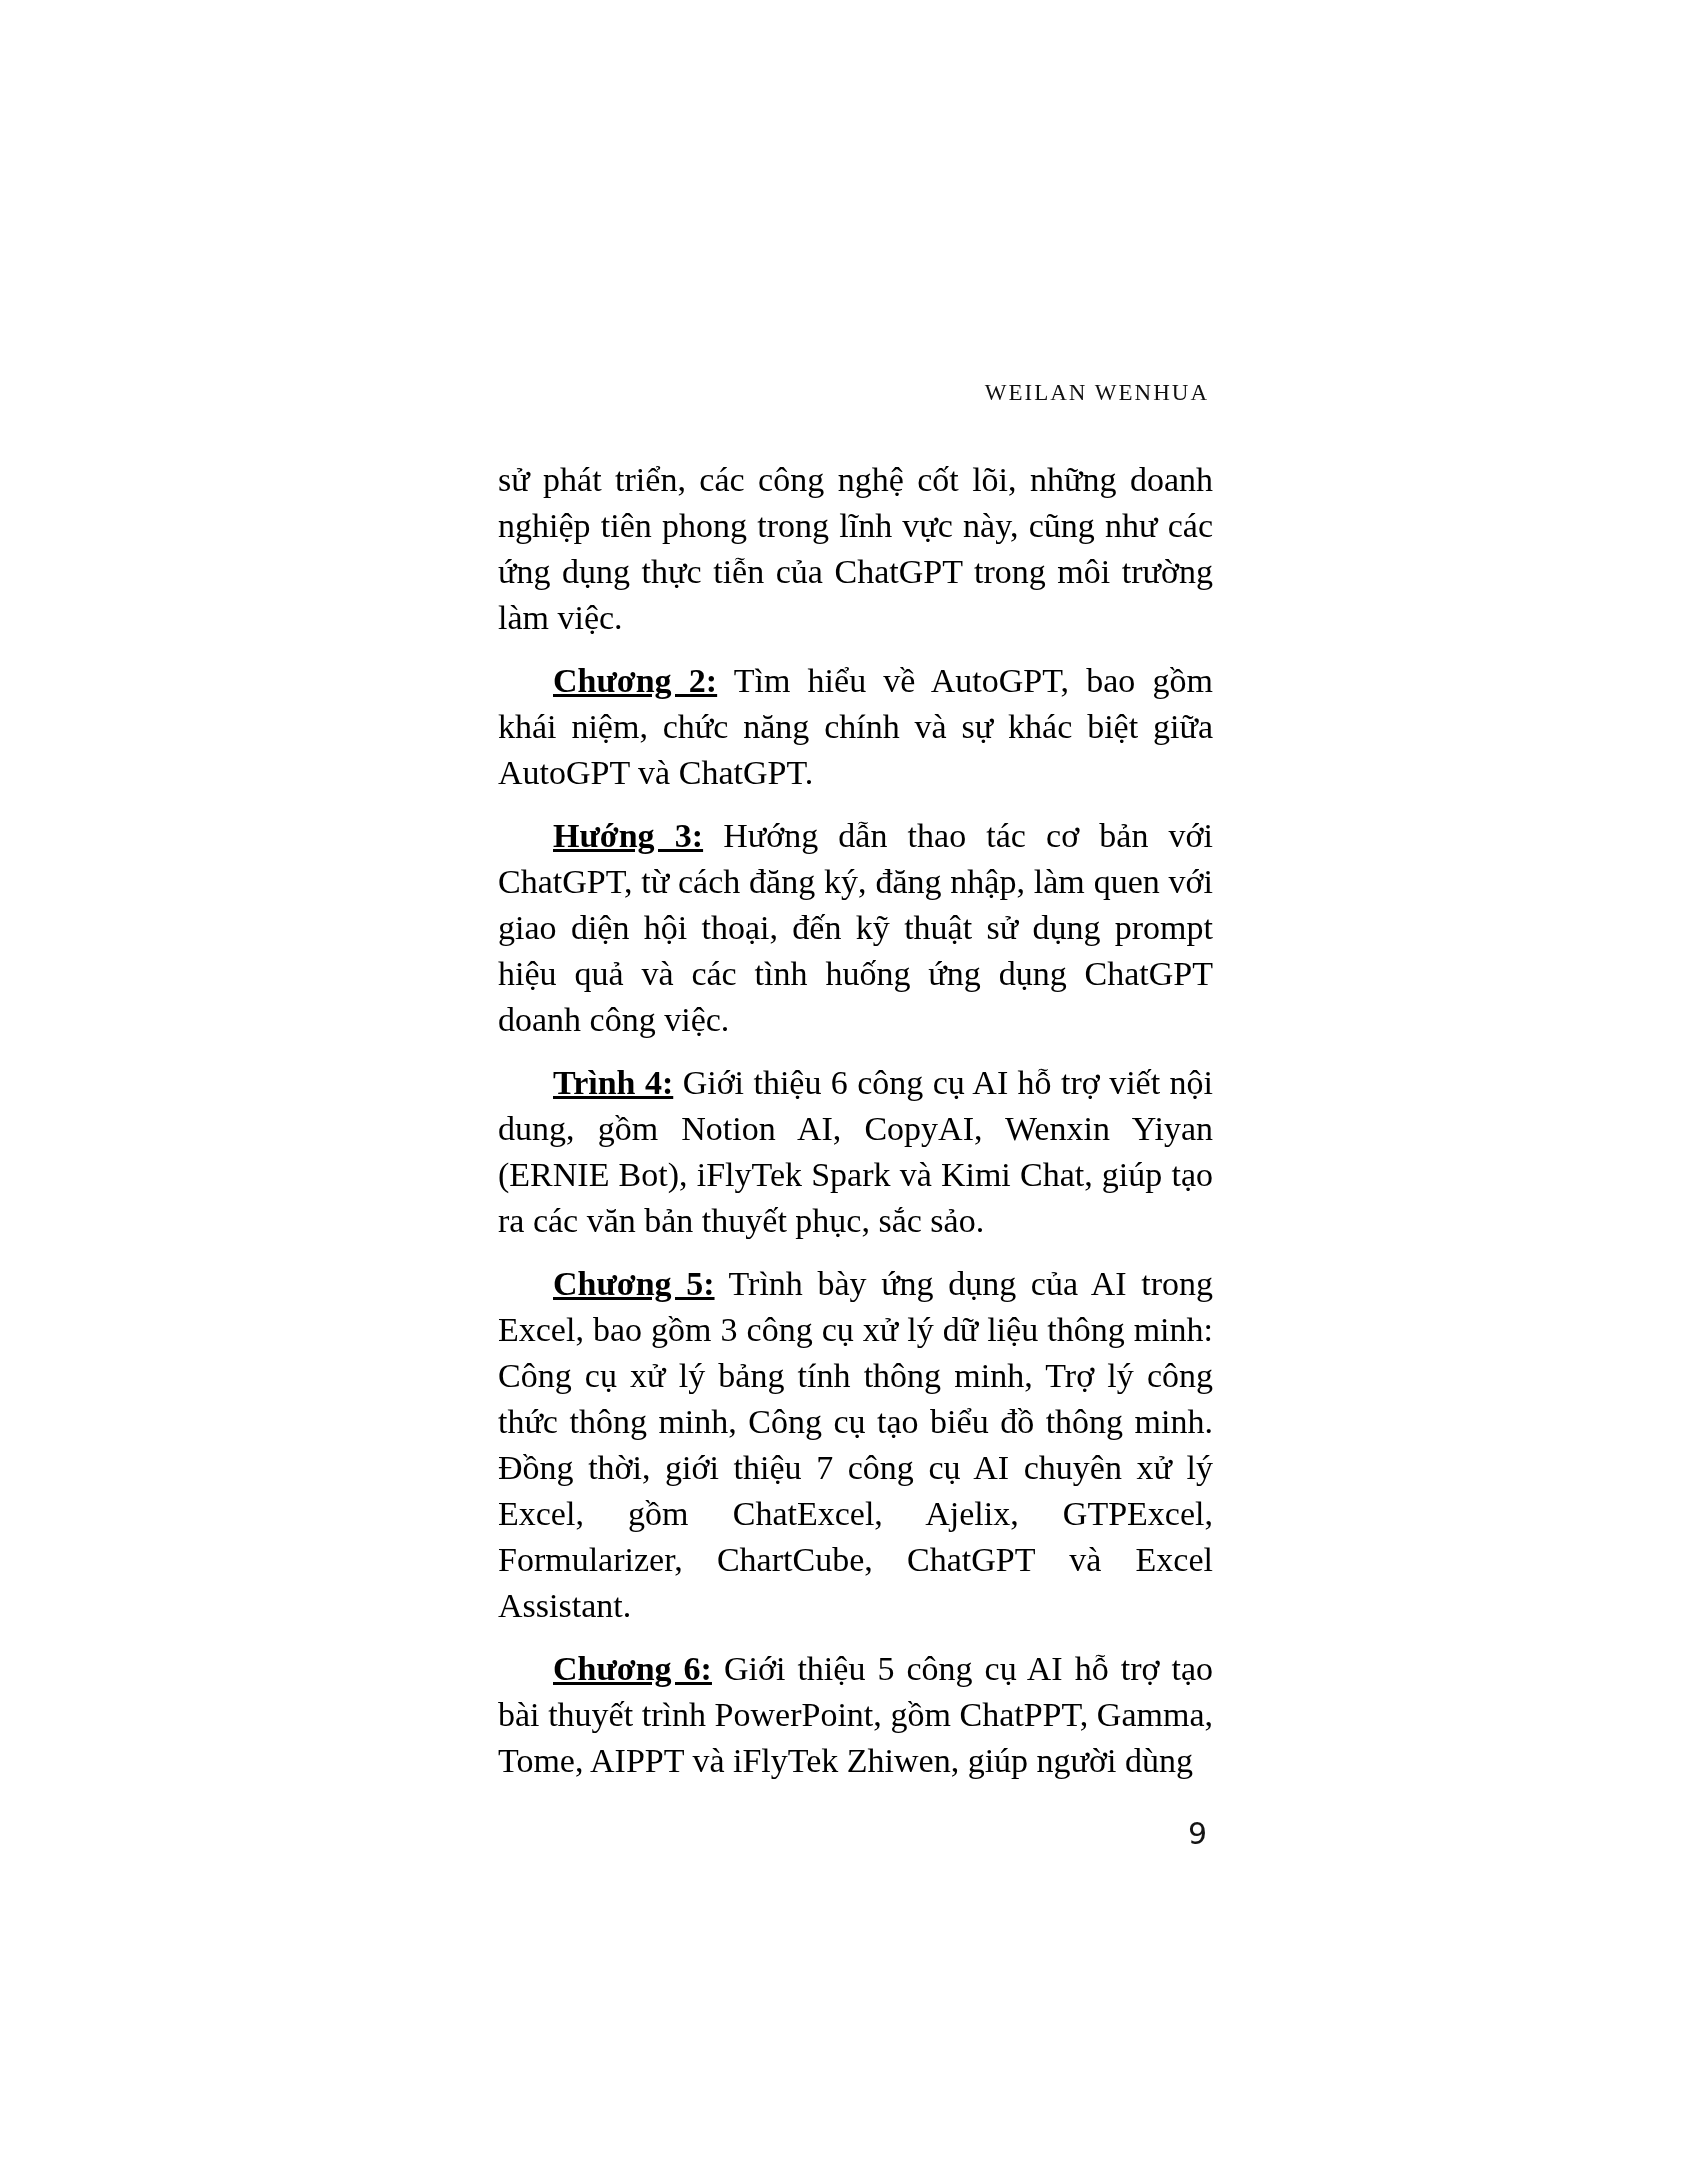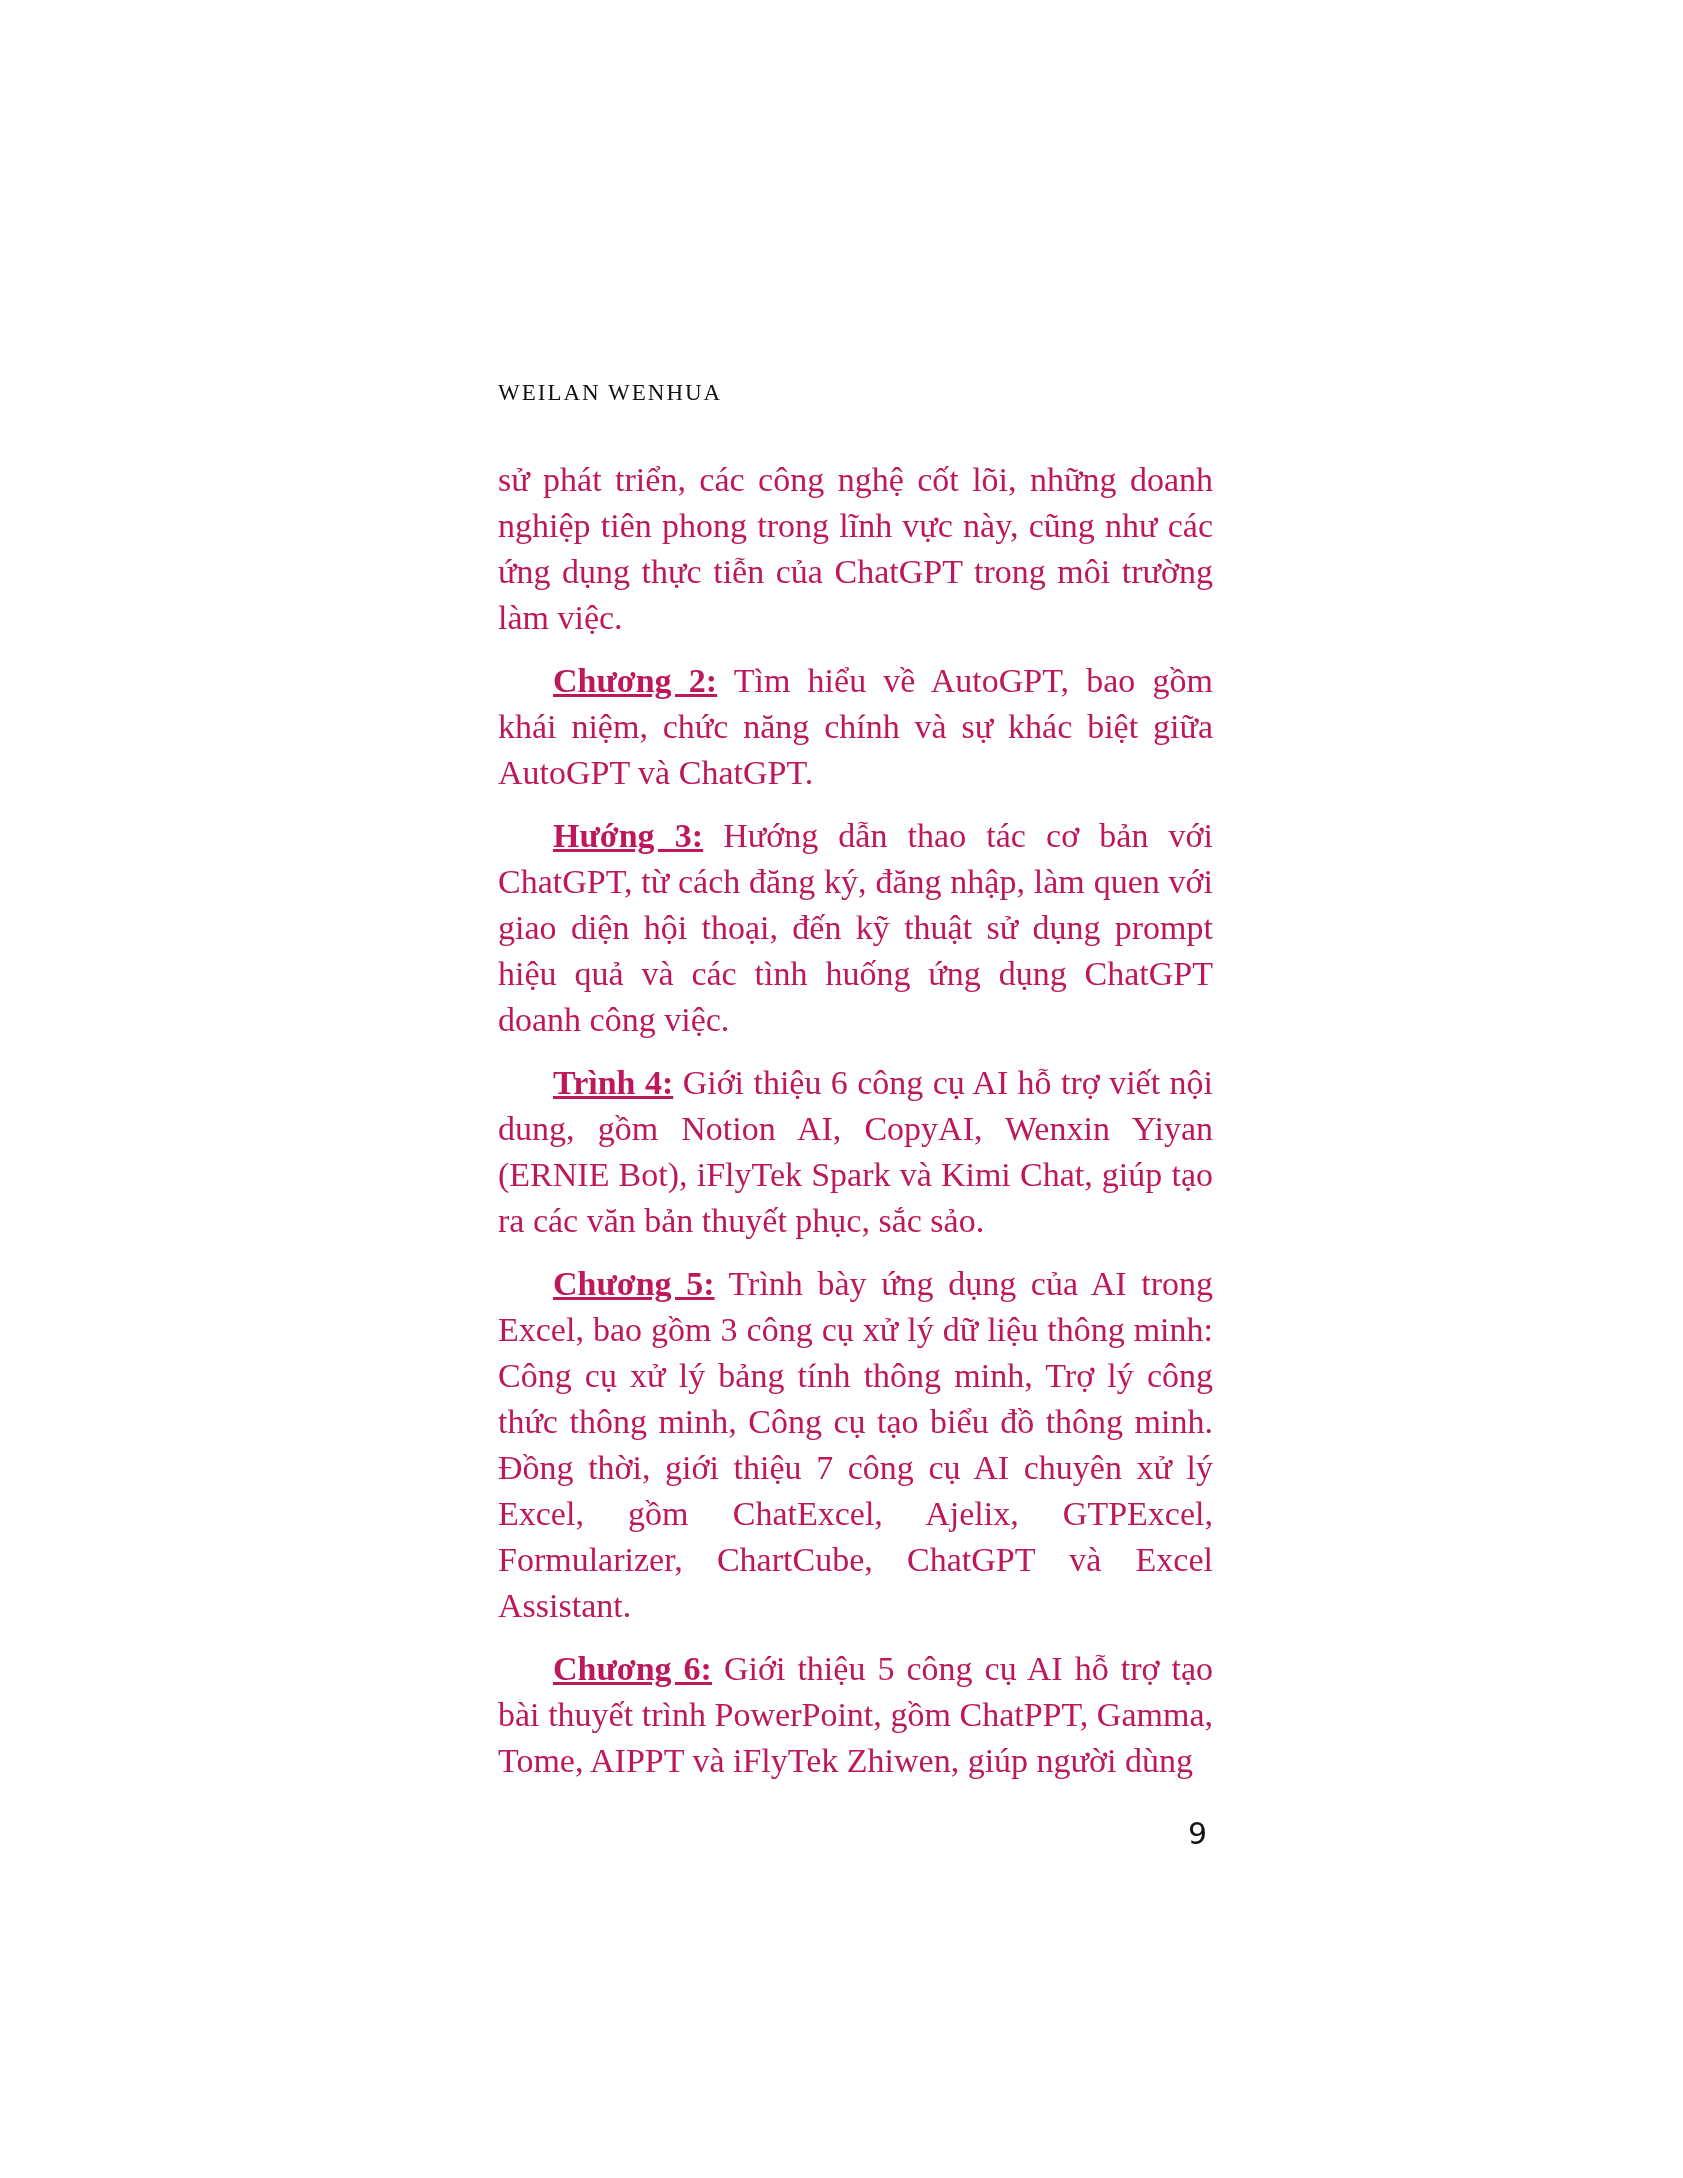--- a/index.html
+++ b/index.html
@@ -25,33 +25,33 @@
     position: absolute;
     left: 498px;
     top: 379px;
     width: 715px;
   }
 
   .running-header {
     font-family: "Liberation Serif", "DejaVu Serif", serif;
     font-size: 23px;
     letter-spacing: 2px;
-    text-align: left;
+    text-align: right;
     padding-right: 4px;
     color: #111111;
     line-height: 28px;
     margin-bottom: 50px;
   }
 
   .content .para {
     font-size: 34px;
     line-height: 46px;
     text-align: justify;
     text-justify: inter-word;
-    color: #be185d;
+    color: #000000;
   }
 
   .content .para + .para {
     margin-top: 17px;
   }
 
   .content .para.indented {
     text-indent: 55px;
   }
 

